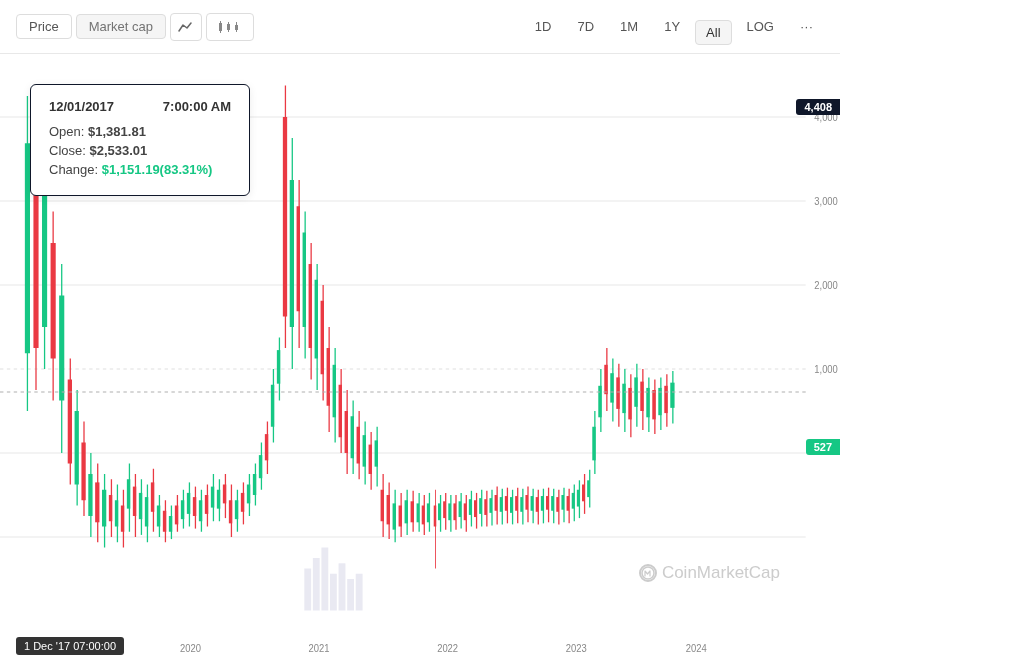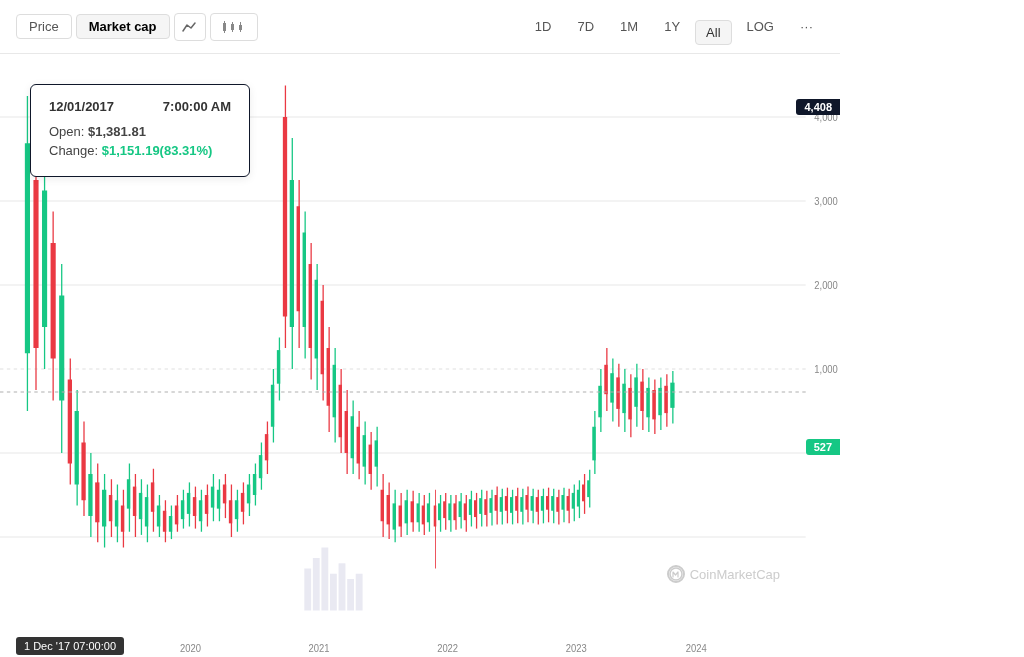--- a/index.html
+++ b/index.html
@@ -38,22 +38,22 @@
       border: 1px solid #ddd;
       background: #fff;
       border-radius: 4px;
       cursor: pointer;
       font-size: 13px;
       color: #555;
     }
 
     .tab-btn.active {
       background: #f5f5f5;
-      font-weight: 700;
-      color: #000000;
+      font-weight: 400;
+      color: #737373;
     }
 
     .icon-btn {
       width: 32px;
       height: 28px;
       border: 1px solid #ddd;
       background: #fff;
       border-radius: 4px;
       cursor: pointer;
       display: flex;
@@ -153,21 +153,21 @@
       font-size: 11px;
       padding: 3px 8px;
       border-radius: 3px;
     }
 
     .coinmarketcap-watermark {
       position: absolute;
       bottom: 80px;
       right: 60px;
       color: #ccc;
-      font-size: 13px;
+      font-size: 17px;
       display: flex;
       align-items: center;
       gap: 5px;
     }
 
     .cmc-logo {
       width: 18px;
       height: 18px;
       border-radius: 50%;
       border: 2px solid #ccc;
@@ -586,20 +586,23 @@
     
     <div class="tooltip-box">
       <div class="tooltip-header">
         <span>12/01/2017</span>
         <span>7:00:00 AM</span>
       </div>
       <div class="tooltip-row">
         <span>Open:</span> <strong>$1,381.81</strong>
       </div>
       <div class="tooltip-row">
+        <span>Close:</span> <strong>$2,533.01</strong>
+      </div>
+      <div class="tooltip-row">
         <span>Change:</span> <span class="tooltip-change">$1,151.19(83.31%)</span>
       </div>
     </div>
 
     
     <div style="position:absolute; right: 0; top: 38px; background:#0f172a; color:#fff; font-size:11px; font-weight:600; padding:2px 8px; border-radius:3px 0 0 3px;margin-top:7px;">
       <span>4,408</span>
     </div>
 
     <div style="position:absolute; right: 0; top: 385px; background:#16c784; color:#fff; font-size:11px; font-weight:600; padding:2px 8px; border-radius:3px 0 0 3px;">

